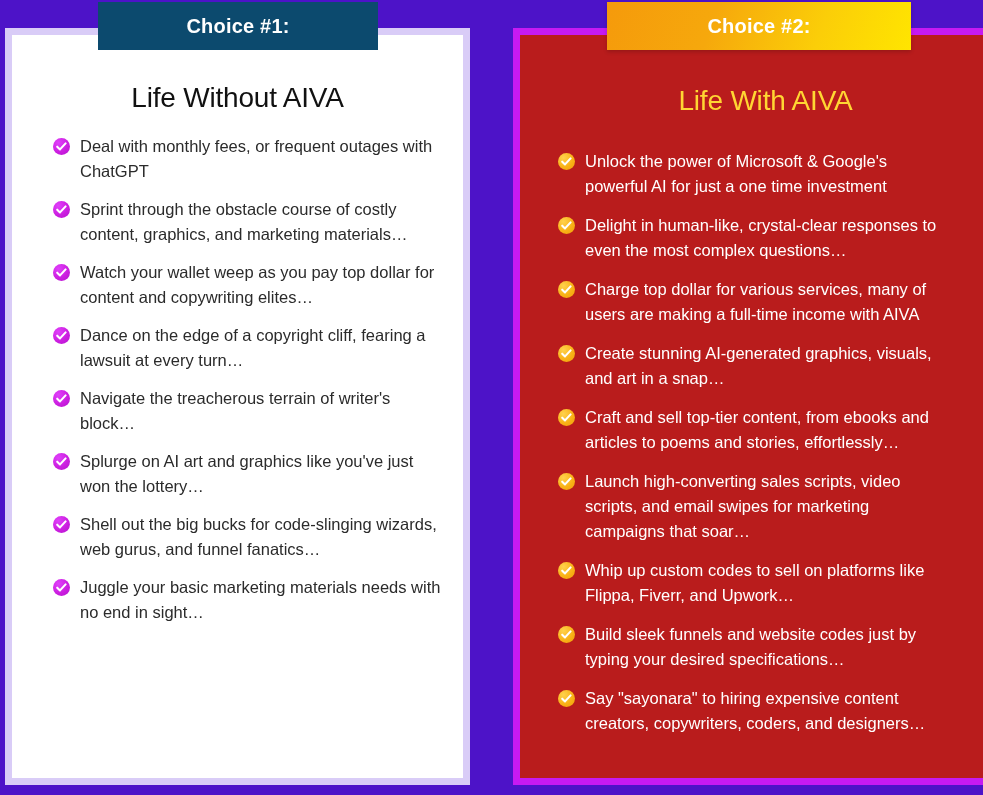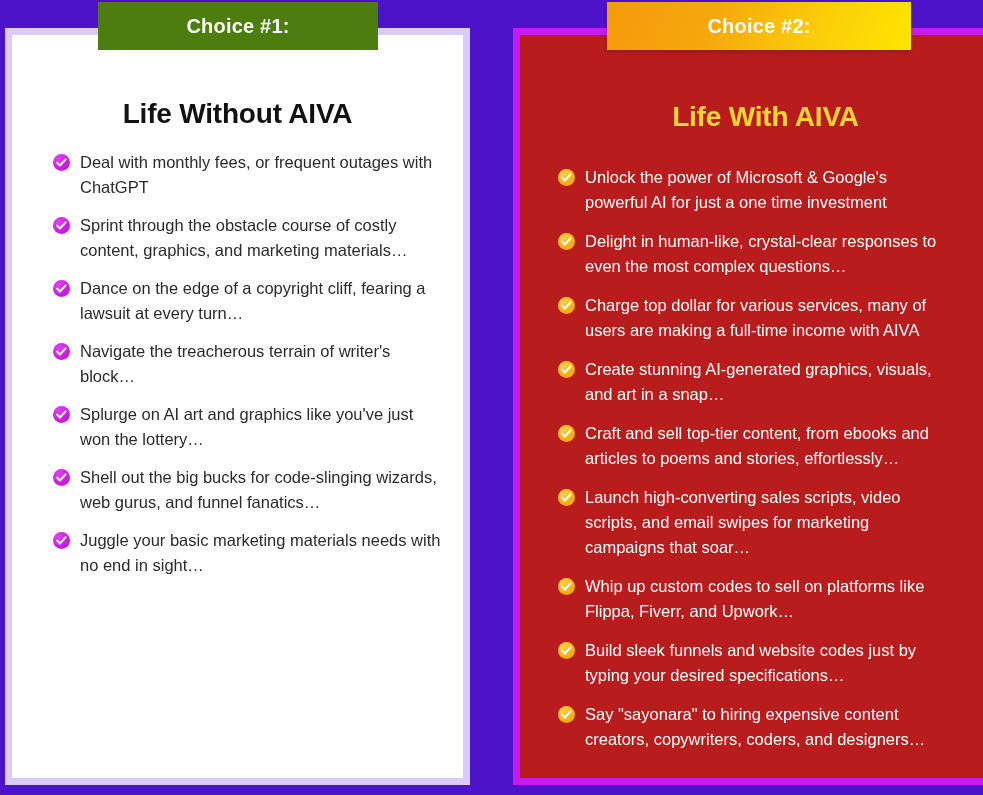--- a/index.html
+++ b/index.html
@@ -52,36 +52,36 @@
     text-align: center;
     color: #ffffff;
     font-size: 20px;
     font-weight: bold;
     letter-spacing: 0.2px;
     z-index: 5;
   }
   .ribbon-left {
     left: 98px;
     width: 280px;
-    background: #4d7c0f;
+    background: #0c4a6e;
   }
   .ribbon-right {
     left: 607px;
     width: 304px;
     background: linear-gradient(110deg, #f59a0b 0%, #f6a80c 35%, #fbce08 70%, #ffe500 100%);
     box-shadow: 0 2px 4px rgba(0,0,0,0.18);
   }
 
   
   .card-title {
     text-align: center;
     font-size: 28px;
-    font-weight: bold;
+    font-weight: normal;
     letter-spacing: -0.2px;
-    margin: 16px;
+    margin: 0;
   }
   .card-left .card-title {
     color: #111111;
     padding-top: 47px;
   }
   .card-right .card-title {
     color: #ffd633;
     padding-top: 50px;
   }
 
@@ -146,20 +146,28 @@
           </svg>
         </span>
         <span class="bullet-text">Sprint through the obstacle course of costly content, graphics, and marketing materials…</span>
       </li>
       <li class="bullet-item">
         <span class="bullet-icon icon-magenta">
           <svg width="17" height="17" viewBox="0 0 17 17" aria-hidden="true">
             <path d="M4.2 8.7 L7.0 11.4 L12.6 5.4" fill="none" stroke="#ffffff" stroke-width="2.1" stroke-linecap="round" stroke-linejoin="round"></path>
           </svg>
         </span>
+        <span class="bullet-text">Watch your wallet weep as you pay top dollar for content and copywriting elites…</span>
+      </li>
+      <li class="bullet-item">
+        <span class="bullet-icon icon-magenta">
+          <svg width="17" height="17" viewBox="0 0 17 17" aria-hidden="true">
+            <path d="M4.2 8.7 L7.0 11.4 L12.6 5.4" fill="none" stroke="#ffffff" stroke-width="2.1" stroke-linecap="round" stroke-linejoin="round"></path>
+          </svg>
+        </span>
         <span class="bullet-text">Dance on the edge of a copyright cliff, fearing a lawsuit at every turn…</span>
       </li>
       <li class="bullet-item">
         <span class="bullet-icon icon-magenta">
           <svg width="17" height="17" viewBox="0 0 17 17" aria-hidden="true">
             <path d="M4.2 8.7 L7.0 11.4 L12.6 5.4" fill="none" stroke="#ffffff" stroke-width="2.1" stroke-linecap="round" stroke-linejoin="round"></path>
           </svg>
         </span>
         <span class="bullet-text">Navigate the treacherous terrain of writer's block…</span>
       </li>

